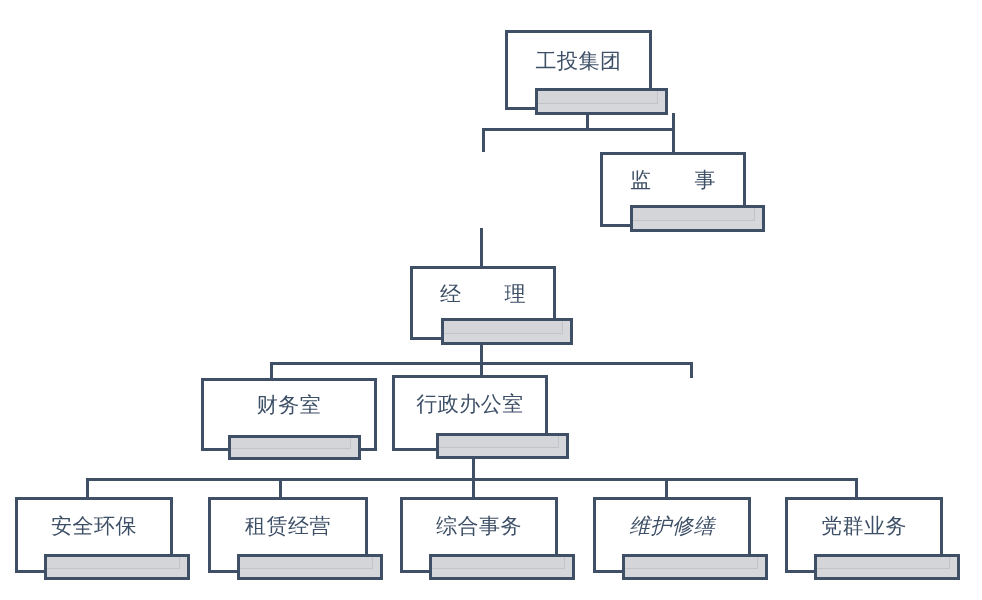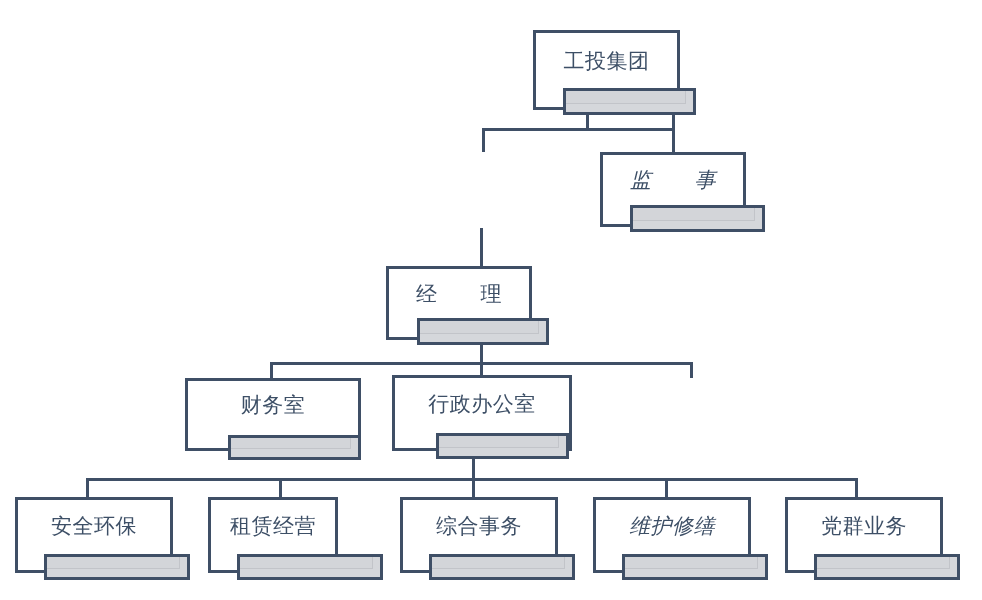--- a/index.html
+++ b/index.html
@@ -92,66 +92,66 @@
   <div class="line line-v" style="left:690px; top:362px; width:3px; height:16px;"></div>
 
   <div class="line line-v" style="left:472px; top:455px; width:3px; height:42px;"></div>
   <div class="line line-h" style="left:86px; top:478px; width:772px; height:3px;"></div>
   <div class="line line-v" style="left:86px; top:478px; width:3px; height:19px;"></div>
   <div class="line line-v" style="left:279px; top:478px; width:3px; height:19px;"></div>
   <div class="line line-v" style="left:472px; top:478px; width:3px; height:19px;"></div>
   <div class="line line-v" style="left:665px; top:478px; width:3px; height:19px;"></div>
   <div class="line line-v" style="left:855px; top:478px; width:3px; height:19px;"></div>
 
-  <div class="node" style="left:505px; top:30px; width:163px; height:85px;margin-left:28px;">
+  <div class="node" style="left:505px; top:30px; width:163px; height:85px;">
     <div class="node-box" style="width:147px; height:80px;">
       <span class="node-label">工投集团</span>
     </div>
     <div class="node-bar" style="left:30px; top:58px; width:133px; height:27px;"></div>
   </div>
 
 
   <div class="node" style="left:600px; top:152px; width:165px; height:80px;">
-    <div class="node-box" style="width:146px; height:75px;font-style:italic;">
+    <div class="node-box" style="width:146px; height:75px;">
       <span class="node-label">监　　事</span>
     </div>
     <div class="node-bar" style="left:30px; top:53px; width:135px; height:27px;"></div>
   </div>
 
-  <div class="node" style="left:386px; top:266px; width:163px; height:79px;">
+  <div class="node" style="left:410px; top:266px; width:163px; height:79px;">
     <div class="node-box" style="width:146px; height:74px;">
       <span class="node-label">经　　理</span>
     </div>
     <div class="node-bar" style="left:31px; top:52px; width:132px; height:27px;"></div>
   </div>
 
   <div class="node" style="left:185px; top:378px; width:177px; height:81px;">
-    <div class="node-box" style="width:176px; height:73px;">
+    <div class="node-box" style="width:176px; height:73px;margin-left:16px;">
       <span class="node-label">财务室</span>
     </div>
     <div class="node-bar" style="left:43px; top:57px; width:133px; height:25px;"></div>
   </div>
 
   <div class="node" style="left:392px; top:375px; width:180px; height:84px;">
-    <div class="node-box" style="width:180px; height:76px;">
+    <div class="node-box" style="width:156px; height:76px;">
       <span class="node-label">行政办公室</span>
     </div>
     <div class="node-bar" style="left:44px; top:58px; width:133px; height:26px;"></div>
   </div>
 
 
   <div class="node" style="left:15px; top:497px; width:175px; height:89px;font-family:Liberation Serif, serif;">
     <div class="node-box" style="width:158px; height:76px;">
       <span class="node-label">安全环保</span>
     </div>
     <div class="node-bar" style="left:29px; top:57px; width:146px; height:26px;"></div>
   </div>
 
   <div class="node" style="left:208px; top:497px; width:175px; height:83px;">
-    <div class="node-box" style="width:130px; height:76px;">
+    <div class="node-box" style="width:160px; height:76px;">
       <span class="node-label">租赁经营</span>
     </div>
     <div class="node-bar" style="left:29px; top:57px; width:146px; height:26px;"></div>
   </div>
 
   <div class="node" style="left:400px; top:497px; width:175px; height:62px;">
     <div class="node-box" style="width:158px; height:76px;">
       <span class="node-label">综合事务</span>
     </div>
     <div class="node-bar" style="left:29px; top:57px; width:146px; height:26px;"></div>

